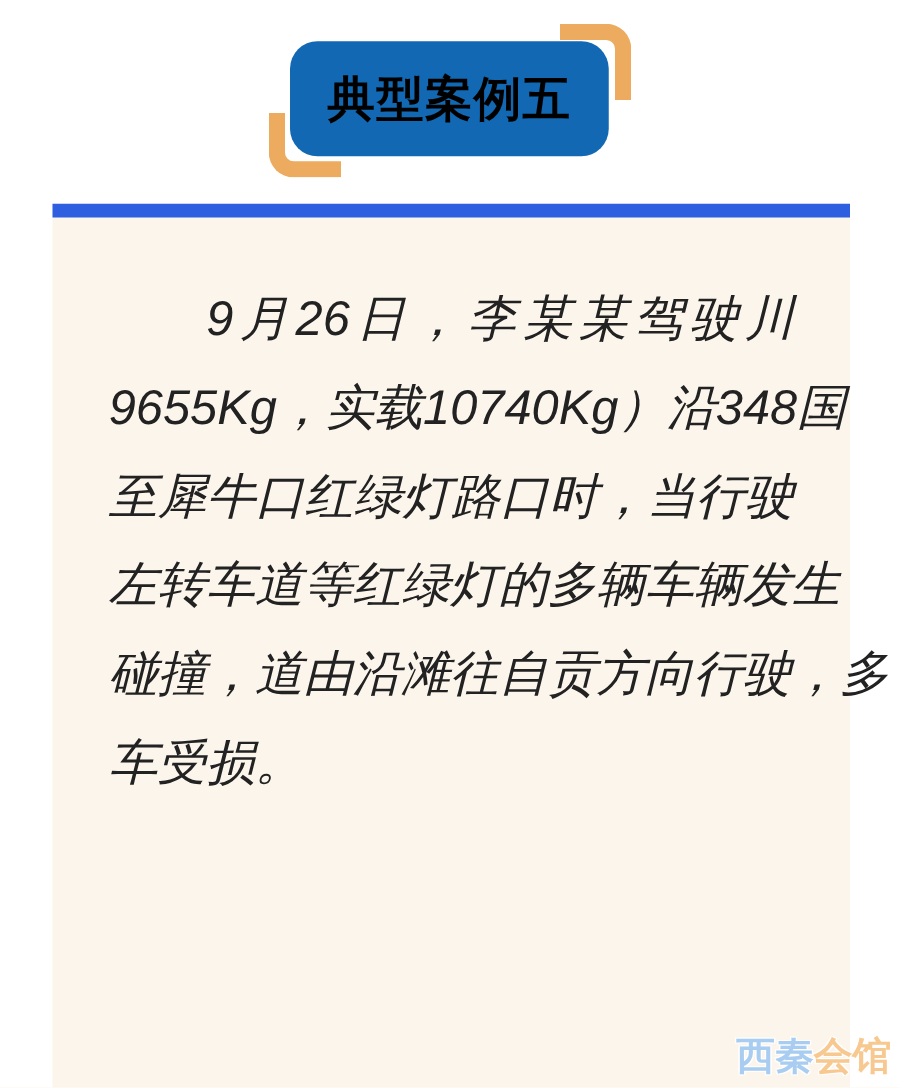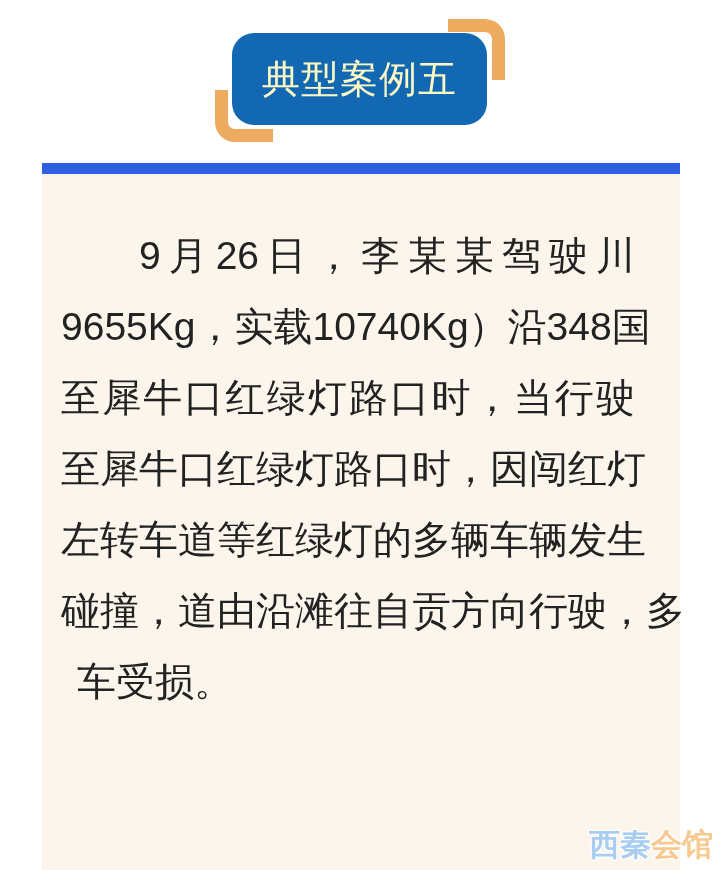--- a/index.html
+++ b/index.html
@@ -38,47 +38,48 @@
   }
   .badge {
     position: absolute; left: 232px; top: 33px;
     width: 255px; height: 92px;
     background: var(--badge-blue);
     border-radius: 22px;
     display: flex; align-items: center; justify-content: center;
     z-index: 2;
   }
   .badge span {
-    color: #fef9c3;
+    color: #000000;
     font-size: 38px;
-    font-weight: 400;
+    font-weight: 700;
     letter-spacing: 1px;
   }
 
   
   .content-box {
     position: absolute;
     left: 42px; top: 163px;
     width: 638px; height: 707px;
     background: var(--box-cream);
     border-top: 11px solid var(--bar-blue);
   }
   .body-text {
-    padding: 46px 45px 0 19px;
+    padding: 46px 45px 0 45px;
     font-size: 39px;
     color: var(--text-dark);
+    font-style: italic;
   }
   .line {
     line-height: 71px;
     text-align: justify;
     text-align-last: justify;
     white-space: nowrap;
   }
   .line.indent { padding-left: 78px; }
-  .line.last { text-align-last: left; margin-left: 16px; }
+  .line.last { text-align-last: left; }
 
   
   .watermark {
     position: absolute;
     right: 7px; bottom: 4px;
     font-size: 31px;
     font-weight: 700;
     letter-spacing: 0;
     z-index: 3;
     text-shadow: -1px -1px 0 #fff, 1px -1px 0 #fff, -1px 1px 0 #fff, 1px 1px 0 #fff;
@@ -95,20 +96,19 @@
   <div class="badge">
     <span>典型案例五</span>
   </div>
 </div>
 
 <div class="content-box">
   <div class="body-text">
     <div class="line indent">9月26日，李某某驾驶川</div>
     <div class="line">9655Kg，实载10740Kg）沿348国</div>
     <div class="line">至犀牛口红绿灯路口时，当行驶</div>
-    <div class="line">至犀牛口红绿灯路口时，因闯红灯</div>
     <div class="line">左转车道等红绿灯的多辆车辆发生</div>
     <div class="line">碰撞，道由沿滩往自贡方向行驶，多</div>
     <div class="line last">车受损。</div>
   </div>
 </div>
 
 <div class="watermark"><span class="wm-blue">西秦</span><span class="wm-orange">会馆</span></div>
 
 </body></html>

